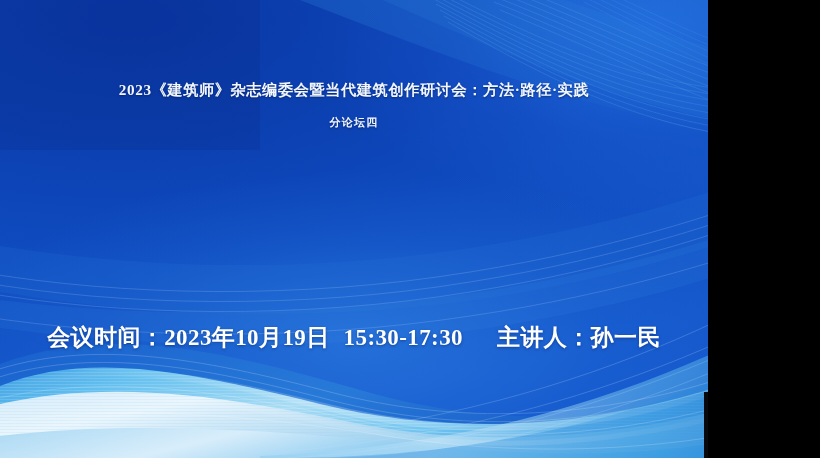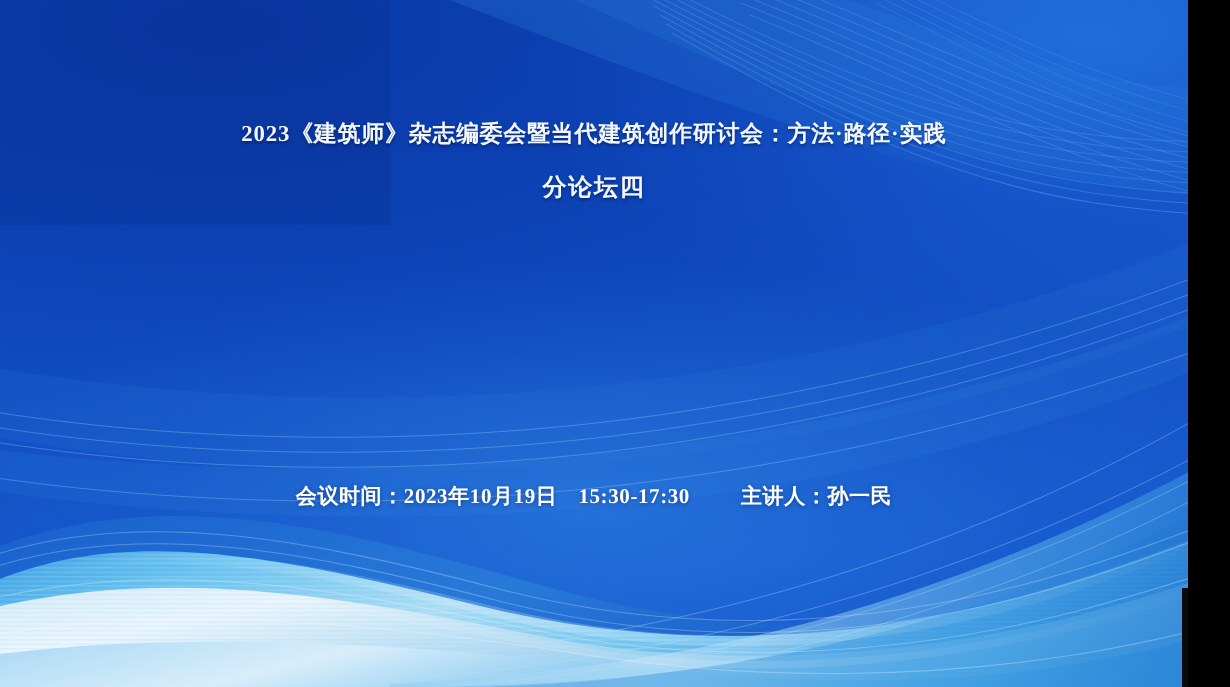--- a/index.html
+++ b/index.html
@@ -3,21 +3,21 @@
 <meta charset="utf-8">
 <title>会议海报</title>
 <style>
   html, body {
     margin: 0;
     padding: 0;
     background: #000;
   }
   #poster {
     position: relative;
-    width: 792px;
+    width: 708px;
     height: 458px;
     overflow: hidden;
     font-family: "Liberation Serif", "DejaVu Serif", serif;
     background: #0c4a6e;
     user-select: none;
   }
 
   
   .bg-layer {
     position: absolute;
@@ -65,21 +65,21 @@
     text-shadow: 0 1px 2px rgba(0,20,70,0.55);
     font-family: "Liberation Serif", "DejaVu Serif", serif;
   }
   .eyebrow-sub {
     position: absolute;
     top: 115px;
     left: 0;
     right: 0;
     text-align: center;
     color: #f2f7ff;
-    font-size: 16px;
+    font-size: 11px;
     font-weight: 700;
     letter-spacing: 1.2px;
     text-shadow: 0 1px 2px rgba(0,20,70,0.55);
     font-family: "Liberation Serif", "DejaVu Serif", serif;
   }
 
   .main-title {
     position: absolute;
     top: 160px;
     left: 0;
@@ -98,21 +98,21 @@
       0 4px 14px rgba(0,15,60,0.30);
   }
 
   .footer-line {
     position: absolute;
     top: 322px;
     left: 0;
     right: 0;
     text-align: center;
     color: #ffffff;
-    font-size: 14px;
+    font-size: 23px;
     font-weight: 700;
     letter-spacing: 0.4px;
     white-space: nowrap;
     font-family: "Liberation Serif", "DejaVu Serif", serif;
     text-shadow: 0 1px 3px rgba(0,25,80,0.45);
   }
   .footer-line .gap-sm { display: inline-block; width: 14px; }
   .footer-line .gap-lg { display: inline-block; width: 34px; }
 
   

